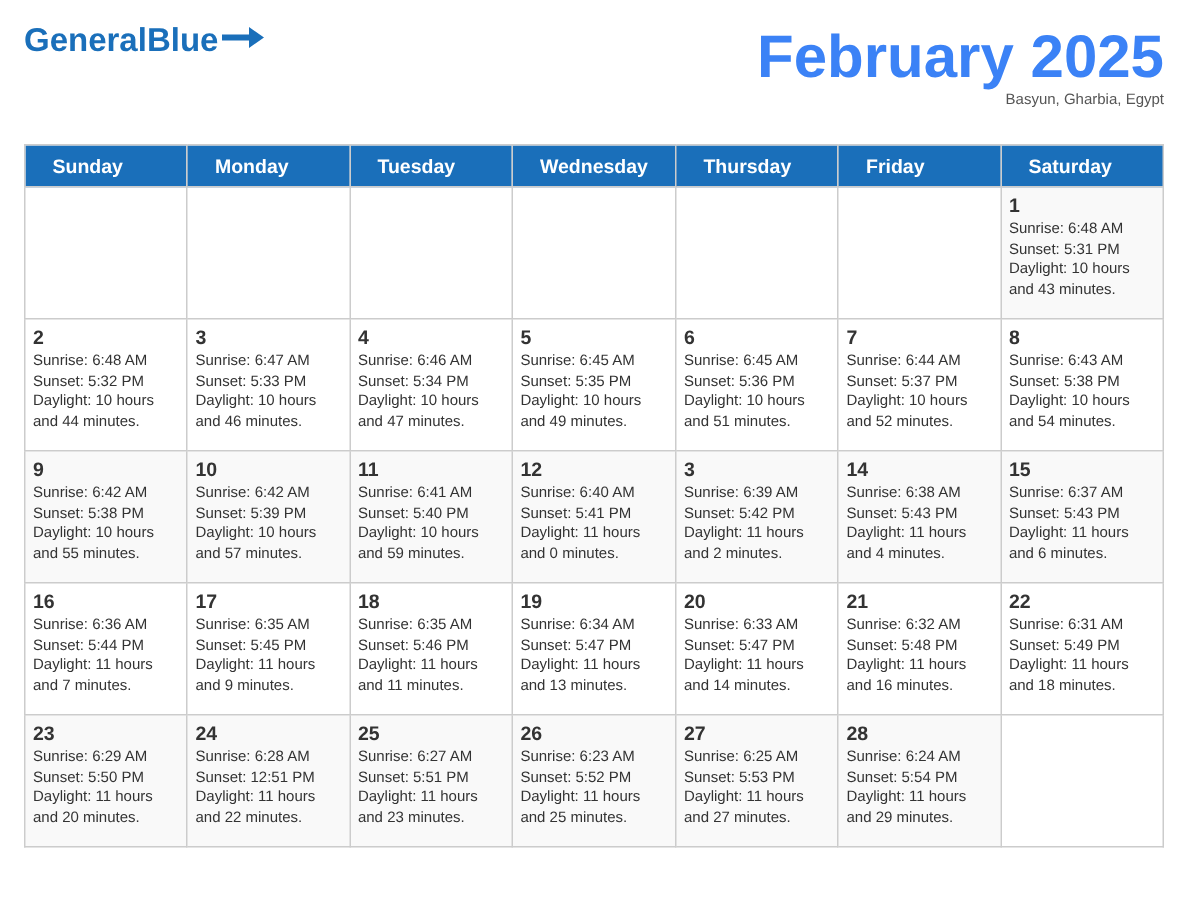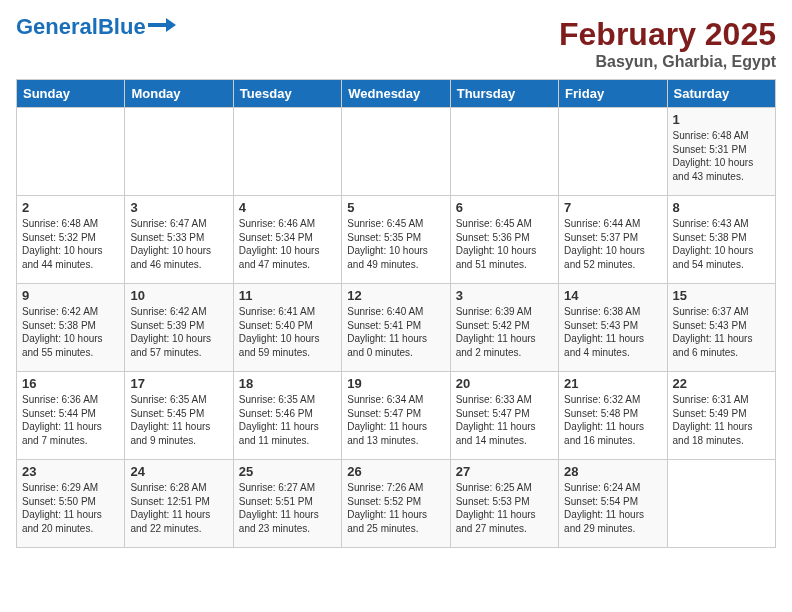--- a/index.html
+++ b/index.html
@@ -7,57 +7,57 @@
       font-family: Arial, sans-serif;
       background: #fff;
       width: 792px;
       min-height: 612px;
       padding: 16px;
     }
     .header {
       display: flex;
       justify-content: space-between;
       align-items: flex-start;
-      margin-bottom: 8px;
+      margin-bottom: 24px;
     }
     .logo {
       display: flex;
       flex-direction: column;
       align-items: flex-start;
     }
     .logo-text {
       font-size: 22px;
       font-weight: bold;
       color: #333;
       line-height: 1;
     }
     .logo-text span { color: #1a6fba; }
     .title-block {
       text-align: right;
     }
     .title-block h1 {
-      font-size: 32px;
+      font-size: 40px;
       font-weight: bold;
-      color: #7f1d1d;
+      color: #3b82f6;
     }
     .title-block h2 {
-      font-size: 16px;
-      font-weight: bold;
+      font-size: 10px;
+      font-weight: normal;
       color: #555;
     }
     .calendar {
       width: 100%;
       border-collapse: collapse;
     }
     .calendar thead tr th {
       background-color: #1a6fba;
       color: #fff;
       font-size: 13px;
       font-weight: bold;
-      padding: 6px 6px;
+      padding: 6px 18px;
       text-align: left;
       border: 1px solid #ccc;
     }
     .calendar tbody tr td {
       border: 1px solid #ccc;
       vertical-align: top;
       padding: 4px 5px;
       width: calc(100% / 7);
       height: 88px;
       font-size: 11px;
@@ -273,21 +273,21 @@
 Daylight: 11 hours and 22 minutes.</div>
         </td>
         <td>
           <span class="day-num">25</span>
           <div class="day-info">Sunrise: 6:27 AM
 Sunset: 5:51 PM
 Daylight: 11 hours and 23 minutes.</div>
         </td>
         <td>
           <span class="day-num">26</span>
-          <div class="day-info">Sunrise: 7:26 AM
+          <div class="day-info">Sunrise: 6:23 AM
 Sunset: 5:52 PM
 Daylight: 11 hours and 25 minutes.</div>
         </td>
         <td>
           <span class="day-num">27</span>
           <div class="day-info">Sunrise: 6:25 AM
 Sunset: 5:53 PM
 Daylight: 11 hours and 27 minutes.</div>
         </td>
         <td>

